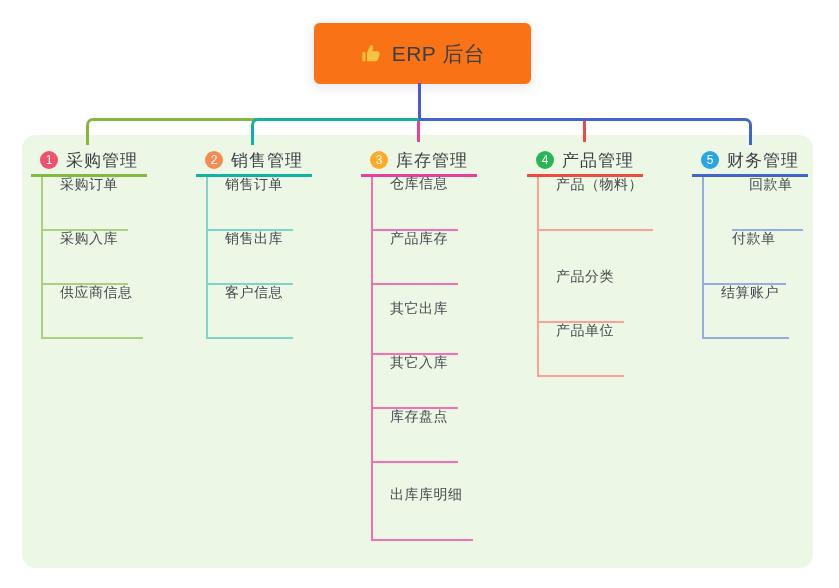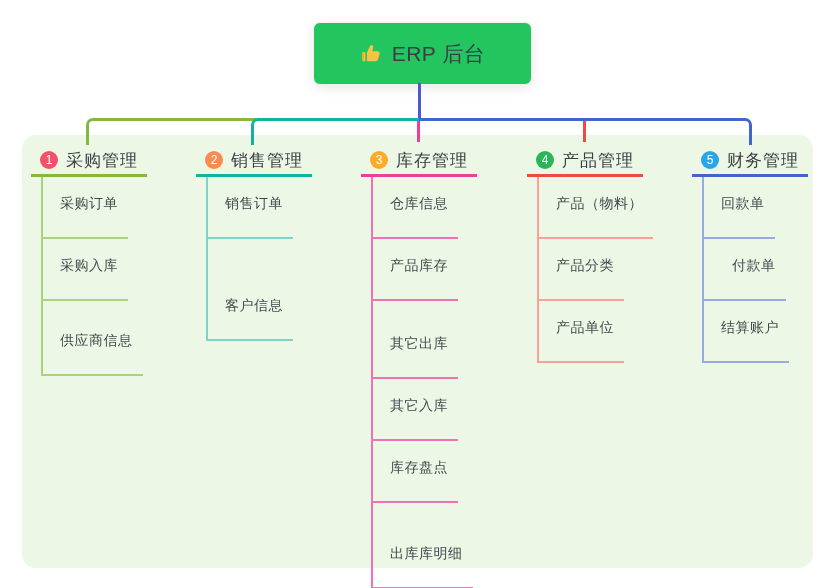--- a/index.html
+++ b/index.html
@@ -5,21 +5,21 @@
   html,body{margin:0;padding:0;background:#ffffff;}
   #stage{position:relative;width:839px;height:588px;overflow:hidden;
          font-family:"Liberation Sans","DejaVu Sans",sans-serif;background:#ffffff;}
 
   
   #panel{position:absolute;left:22px;top:135px;width:791px;height:433px;
          border-radius:14px;background:#edf7e6;}
 
   
   #root-card{position:absolute;left:313px;top:22px;width:217px;height:61px;
-             background:#22c55e;border-radius:7px;border:1px solid #f2f2f2;
+             background:#f97316;border-radius:7px;border:1px solid #f2f2f2;
              box-shadow:0 3px 12px rgba(0,0,0,.09);
              display:flex;align-items:center;justify-content:center;gap:10px;}
   #root-card .root-label{font-size:21px;color:#3a3f46;font-weight:500;letter-spacing:.5px;}
 
   
   .elbow-l{position:absolute;border-top:3px solid transparent;border-left:3px solid transparent;
            border-top-left-radius:7px;}
   .elbow-r{position:absolute;border-top:3px solid transparent;border-right:3px solid transparent;
            border-top-right-radius:7px;}
   .vbar{position:absolute;width:3px;}
@@ -28,21 +28,21 @@
   .branch{position:absolute;top:146px;width:116px;}
   .branch-title{height:28px;display:flex;align-items:center;padding-left:9px;
                 border-bottom:3px solid transparent;}
   .badge{width:18px;height:18px;border-radius:50%;flex:0 0 18px;
          display:flex;align-items:center;justify-content:center;
          color:#fff;font-size:12px;line-height:1;margin-right:8px;}
   .branch-label{font-size:17px;color:#3b3e44;letter-spacing:1px;white-space:nowrap;}
 
   .children{margin-left:10px;border-left:2px solid transparent;
             display:flex;flex-direction:column;align-items:flex-start;}
-  .child{height:62px;box-sizing:border-box;display:flex;align-items:center;
+  .child{height:54px;box-sizing:border-box;display:flex;align-items:flex-start;
          padding:0 10px 9px 17px;border-bottom:2px solid transparent;white-space:nowrap;}
   .child span{font-size:14px;color:#44484d;line-height:1;letter-spacing:.5px;}
 </style>
 </head>
 <body>
 
 <div id="stage">
 
   <div id="panel"></div>
 
@@ -69,48 +69,51 @@
       <span class="badge" style="background: rgb(243, 80, 108);">1</span>
       <span class="branch-label">采购管理</span>
     </div>
     <div class="children" style="border-left-color: rgb(171, 209, 128);">
         <div class="child" style="border-bottom-color: rgb(171, 209, 128);">
           <span>采购订单</span>
         </div>
         <div class="child" style="border-bottom-color: rgb(171, 209, 128);">
           <span>采购入库</span>
         </div>
-        <div class="child" style="border-bottom-color: rgb(171, 209, 128); margin-top: 13px;">
+        <div class="child" style="border-bottom-color: rgb(171, 209, 128);">
           <span>供应商信息</span>
         </div>
       </div>
   </div>
 
   <div class="branch" style="left:196px;">
     <div class="branch-title" style="border-bottom-color: rgb(18, 178, 162);">
       <span class="badge" style="background: rgb(248, 139, 82);">2</span>
       <span class="branch-label">销售管理</span>
     </div>
-    <div class="children" style="border-left-color: rgb(127, 212, 202); gap: 40px;">
+    <div class="children" style="border-left-color: rgb(127, 212, 202);">
         <div class="child" style="border-bottom-color: rgb(127, 212, 202);">
           <span>销售订单</span>
+        </div>
+        <div class="child" style="border-bottom-color: rgb(127, 212, 202);">
+          <span>销售出库</span>
         </div>
         <div class="child" style="border-bottom-color: rgb(127, 212, 202);">
           <span>客户信息</span>
         </div>
       </div>
   </div>
 
   <div class="branch" style="left:361px;">
     <div class="branch-title" style="border-bottom-color: rgb(233, 64, 156);">
       <span class="badge" style="background: rgb(255, 171, 41);">3</span>
       <span class="branch-label">库存管理</span>
     </div>
     <div class="children" style="border-left-color: rgb(241, 114, 180);">
-        <div class="child" style="border-bottom-color: rgb(241, 114, 180);">
+        <div class="child" style="border-bottom-color: rgb(241, 114, 180); font-family: Liberation Mono, monospace;">
           <span>仓库信息</span>
         </div>
         <div class="child" style="border-bottom-color: rgb(241, 114, 180);">
           <span>产品库存</span>
         </div>
         <div class="child" style="border-bottom-color: rgb(241, 114, 180); margin-top: 16px;">
           <span>其它出库</span>
         </div>
         <div class="child" style="border-bottom-color: rgb(241, 114, 180);">
           <span>其它入库</span>
@@ -126,36 +129,36 @@
 
   <div class="branch" style="left:527px;">
     <div class="branch-title" style="border-bottom-color: rgb(240, 75, 64);">
       <span class="badge" style="background: rgb(42, 181, 87);">4</span>
       <span class="branch-label">产品管理</span>
     </div>
     <div class="children" style="border-left-color: rgb(247, 161, 152);">
         <div class="child" style="border-bottom-color: rgb(247, 161, 152);">
           <span>产品（物料）</span>
         </div>
-        <div class="child" style="border-bottom-color: rgb(247, 161, 152);">
+        <div class="child" style="border-bottom-color: rgb(247, 161, 152); margin-top: 38px;">
           <span>产品分类</span>
         </div>
         <div class="child" style="border-bottom-color: rgb(247, 161, 152);">
           <span>产品单位</span>
         </div>
       </div>
   </div>
 
   <div class="branch" style="left:692px;">
     <div class="branch-title" style="border-bottom-color: rgb(64, 101, 205);">
       <span class="badge" style="background: rgb(41, 166, 232);">5</span>
       <span class="branch-label">财务管理</span>
     </div>
     <div class="children" style="border-left-color: rgb(149, 171, 225);">
-        <div class="child" style="border-bottom-color: rgb(149, 171, 225);">
+        <div class="child" style="border-bottom-color: rgb(149, 171, 225); margin-left: 28px;">
           <span>回款单</span>
         </div>
         <div class="child" style="border-bottom-color: rgb(149, 171, 225); padding-left: 28px;">
           <span>付款单</span>
         </div>
         <div class="child" style="border-bottom-color: rgb(149, 171, 225);">
           <span>结算账户</span>
         </div>
       </div>
   </div>

